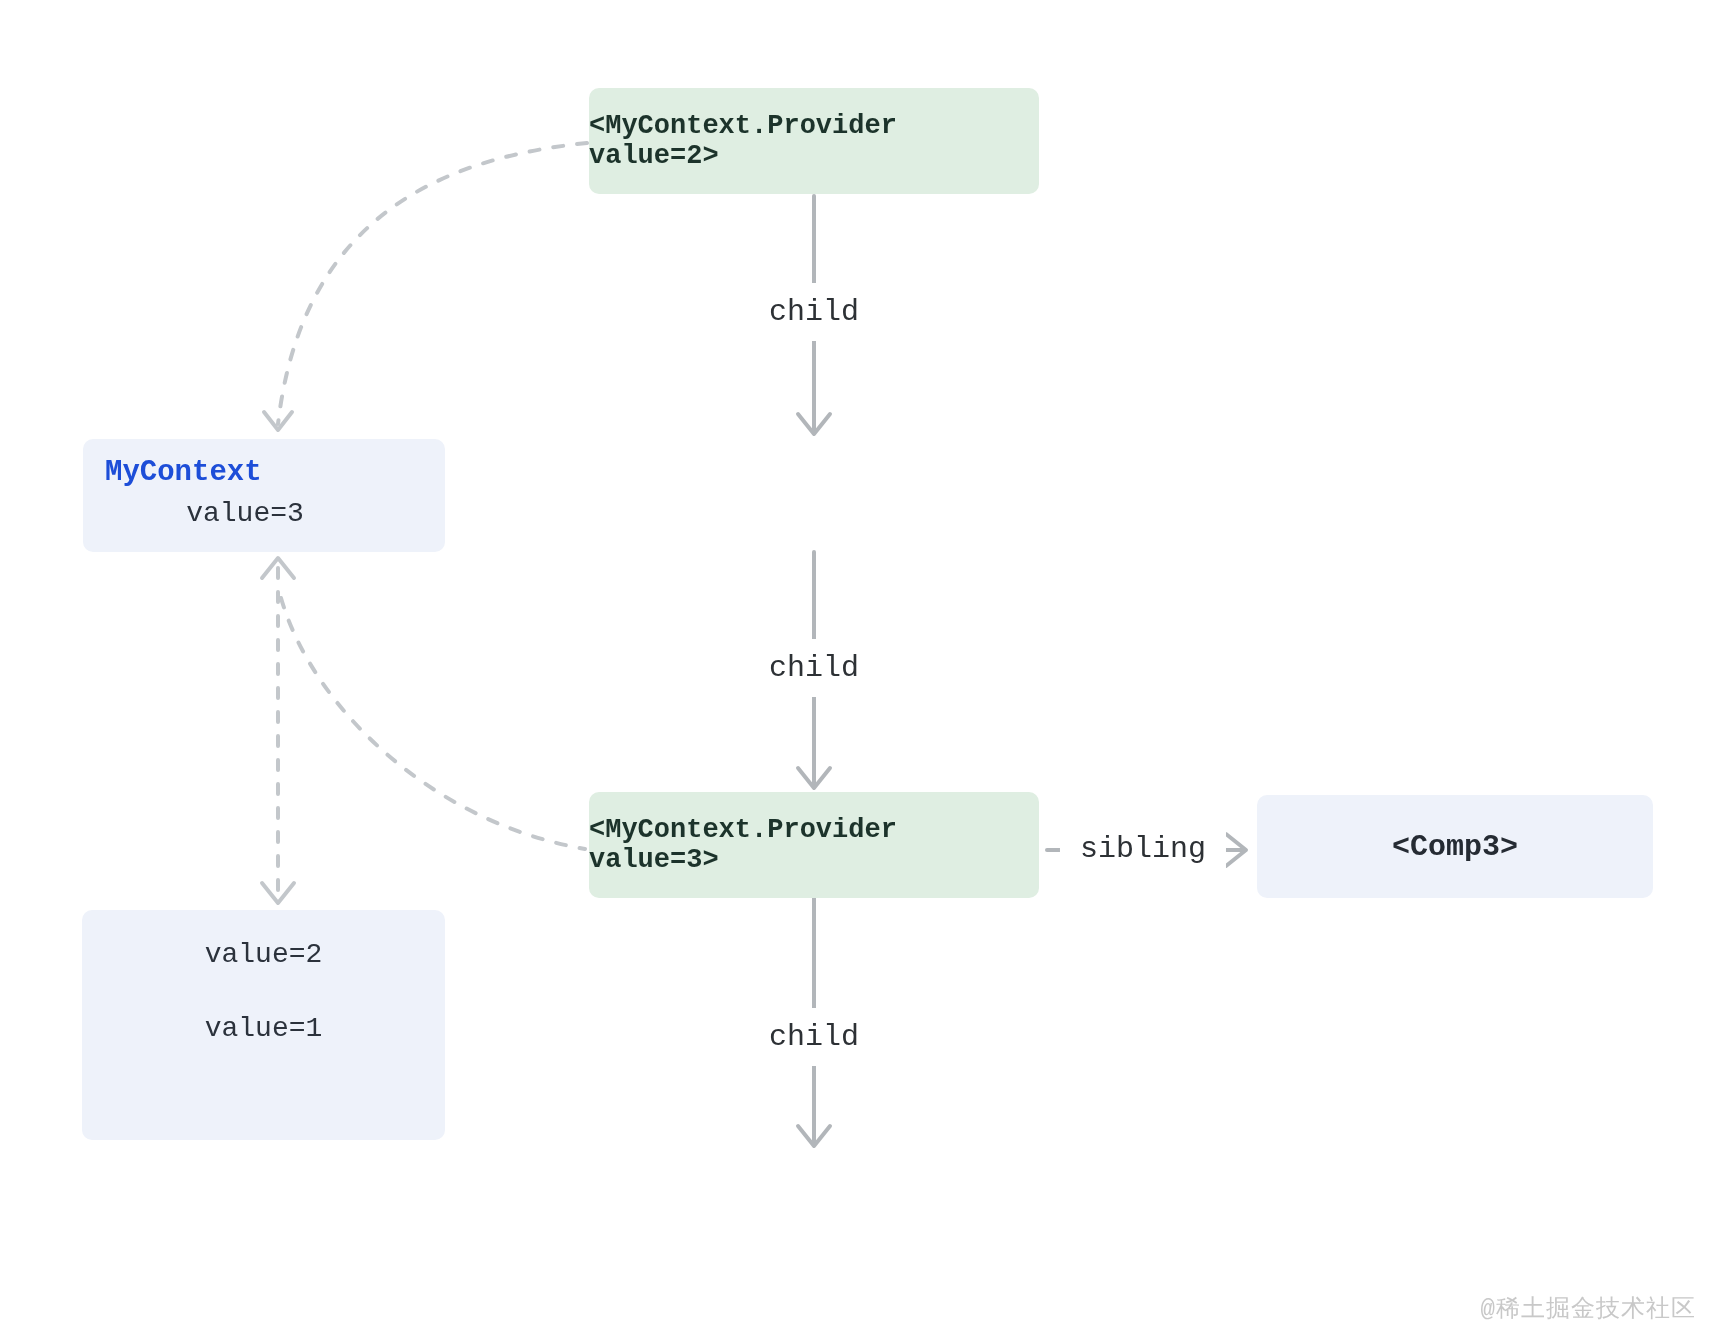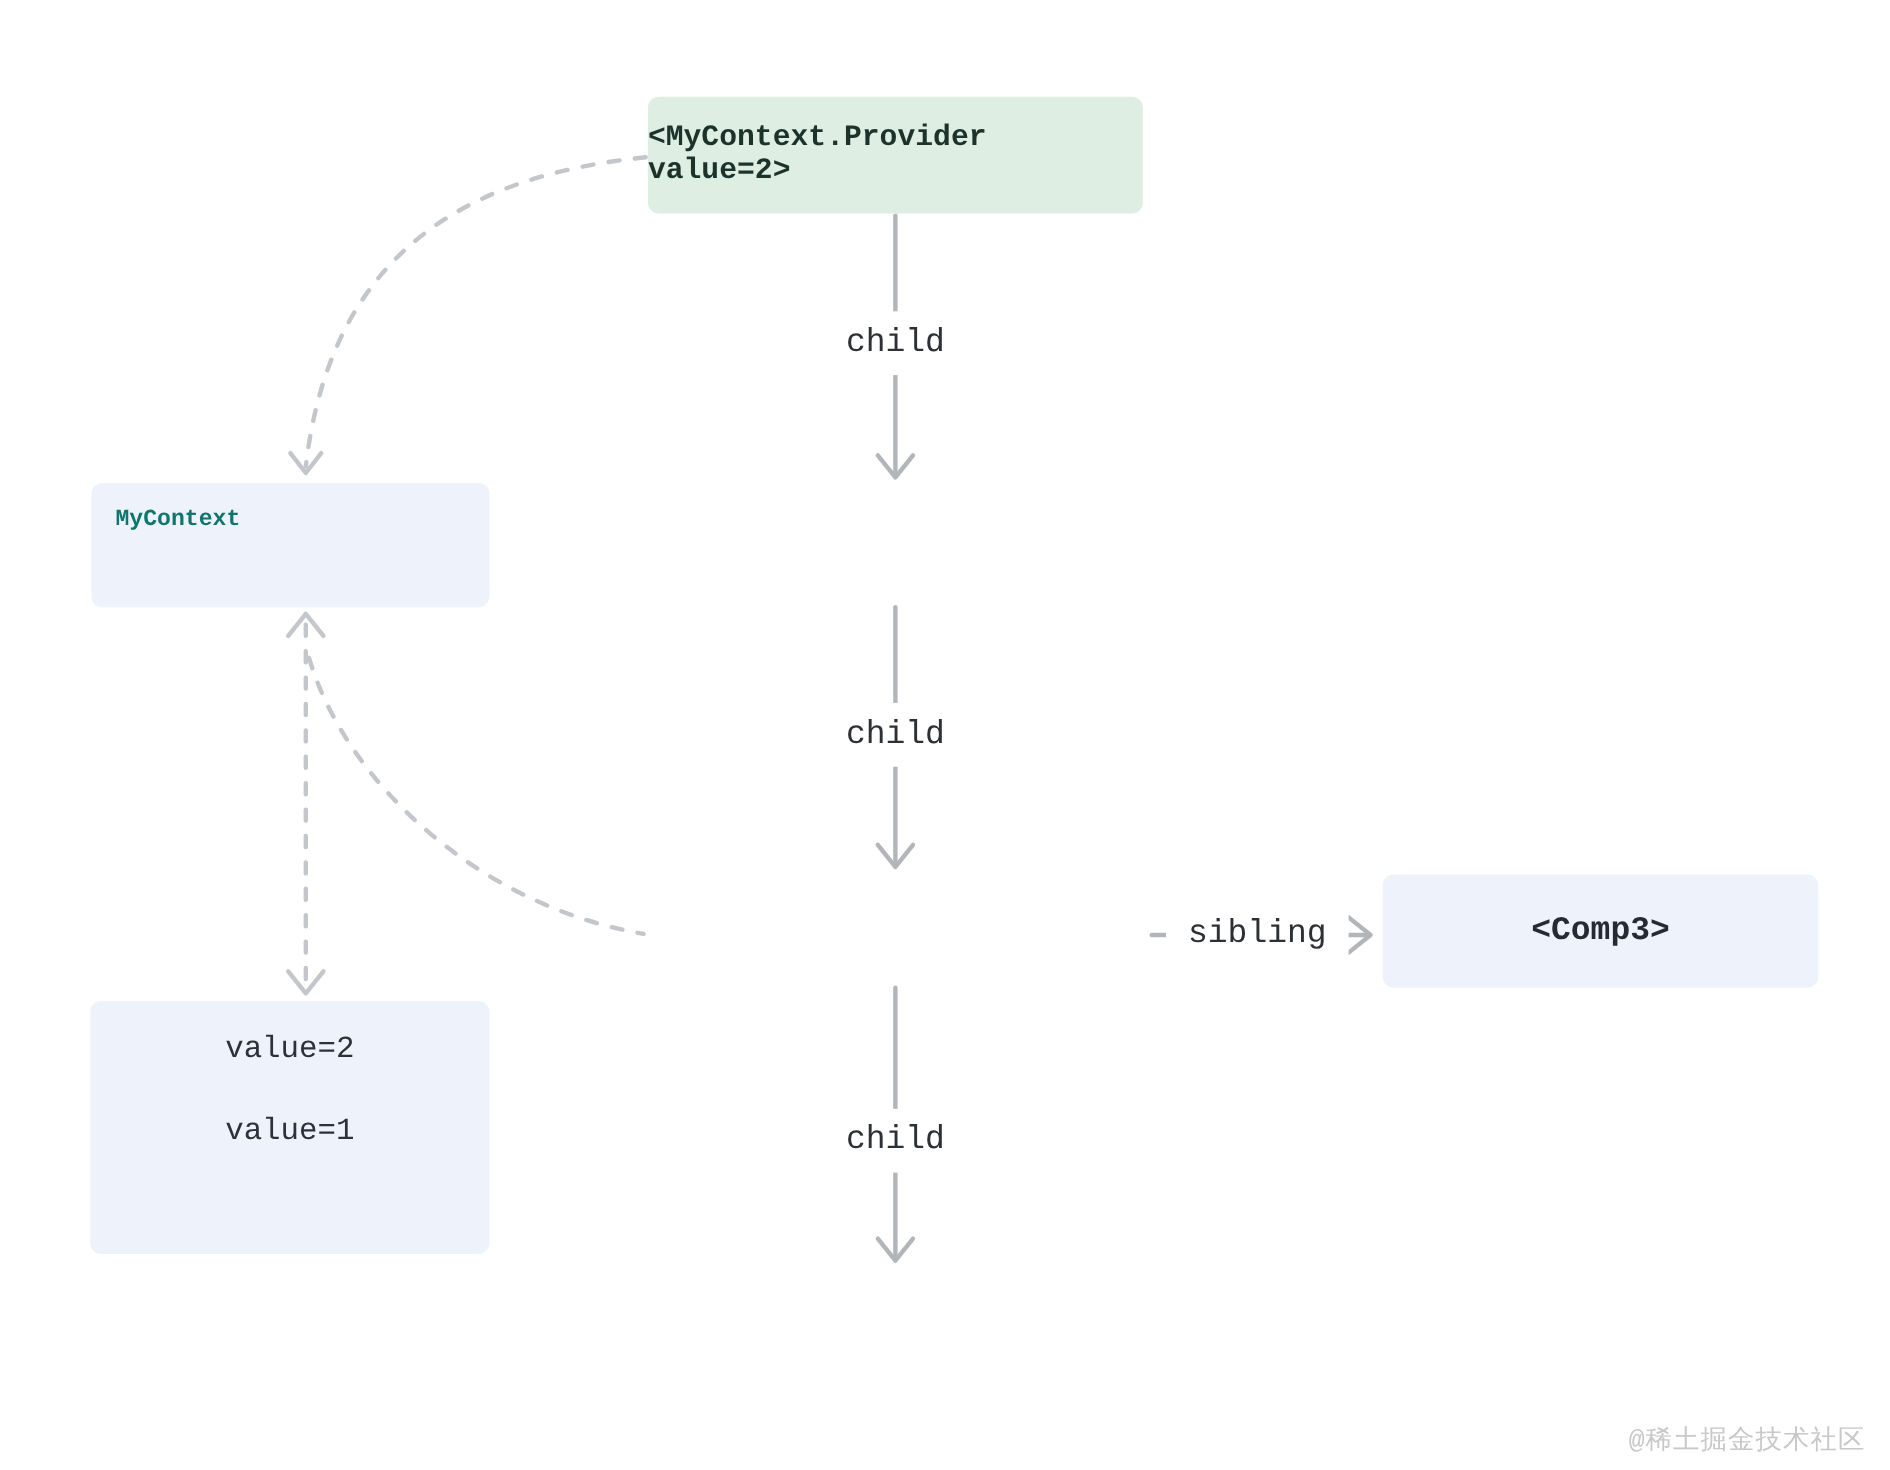--- a/index.html
+++ b/index.html
@@ -24,21 +24,21 @@
   .comp-lbl{font-size:30px;}
 
   .panel{
     position:absolute;
     border-radius:10px;
     background:#eef2fa;
     box-sizing:border-box;
     display:flex;flex-direction:column;
   }
   .panel .title{
-    font-weight:bold;font-size:21px;color:#0f766e;
+    font-weight:bold;font-size:29px;color:#1d4ed8;
     padding:16px 0 0 22px;line-height:36px;
   }
   .panel .val{
     font-size:28px;color:#2b323c;text-align:center;line-height:34px;
   }
   #ctx-value{margin-top:6px;padding-right:38px;}
   #stack-value-2{margin-top:28px;}
   #stack-value-1{margin-top:40px;}
 
   svg.wires{position:absolute;left:0;top:0;pointer-events:none;}
@@ -102,28 +102,32 @@
         <path d="M 281 598 C 312 706, 430 822, 585 849" stroke-dasharray="10 14"></path>
       </g>
     </g>
   </svg>
 
   <div class="node green" style="left:589px;top:88px;width:450px;height:106px;">
     <span class="lbl provider-lbl">&lt;MyContext.Provider value=2&gt;</span>
   </div>
 
 
+  <div class="node green" style="left:589px;top:792px;width:450px;height:106px;">
+    <span class="lbl provider-lbl">&lt;MyContext.Provider value=3&gt;</span>
+  </div>
 
   <div class="node blue" style="left:1257px;top:795px;width:396px;height:103px;">
     <span class="lbl comp-lbl">&lt;Comp3&gt;</span>
   </div>
 
 
   <div class="panel" style="left:83px;top:439px;width:362px;height:113px;">
     <div class="title">MyContext</div>
+    <div class="val" id="ctx-value">value=3</div>
   </div>
 
   <div class="panel" style="left:82px;top:910px;width:363px;height:230px;">
     <div class="val" id="stack-value-2">value=2</div>
     <div class="val" id="stack-value-1">value=1</div>
   </div>
 
   <div class="edge-label vert" style="left:814px;top:312px;">child</div>
   <div class="edge-label vert" style="left:814px;top:668px;">child</div>
   <div class="edge-label vert" style="left:814px;top:1037px;">child</div>

